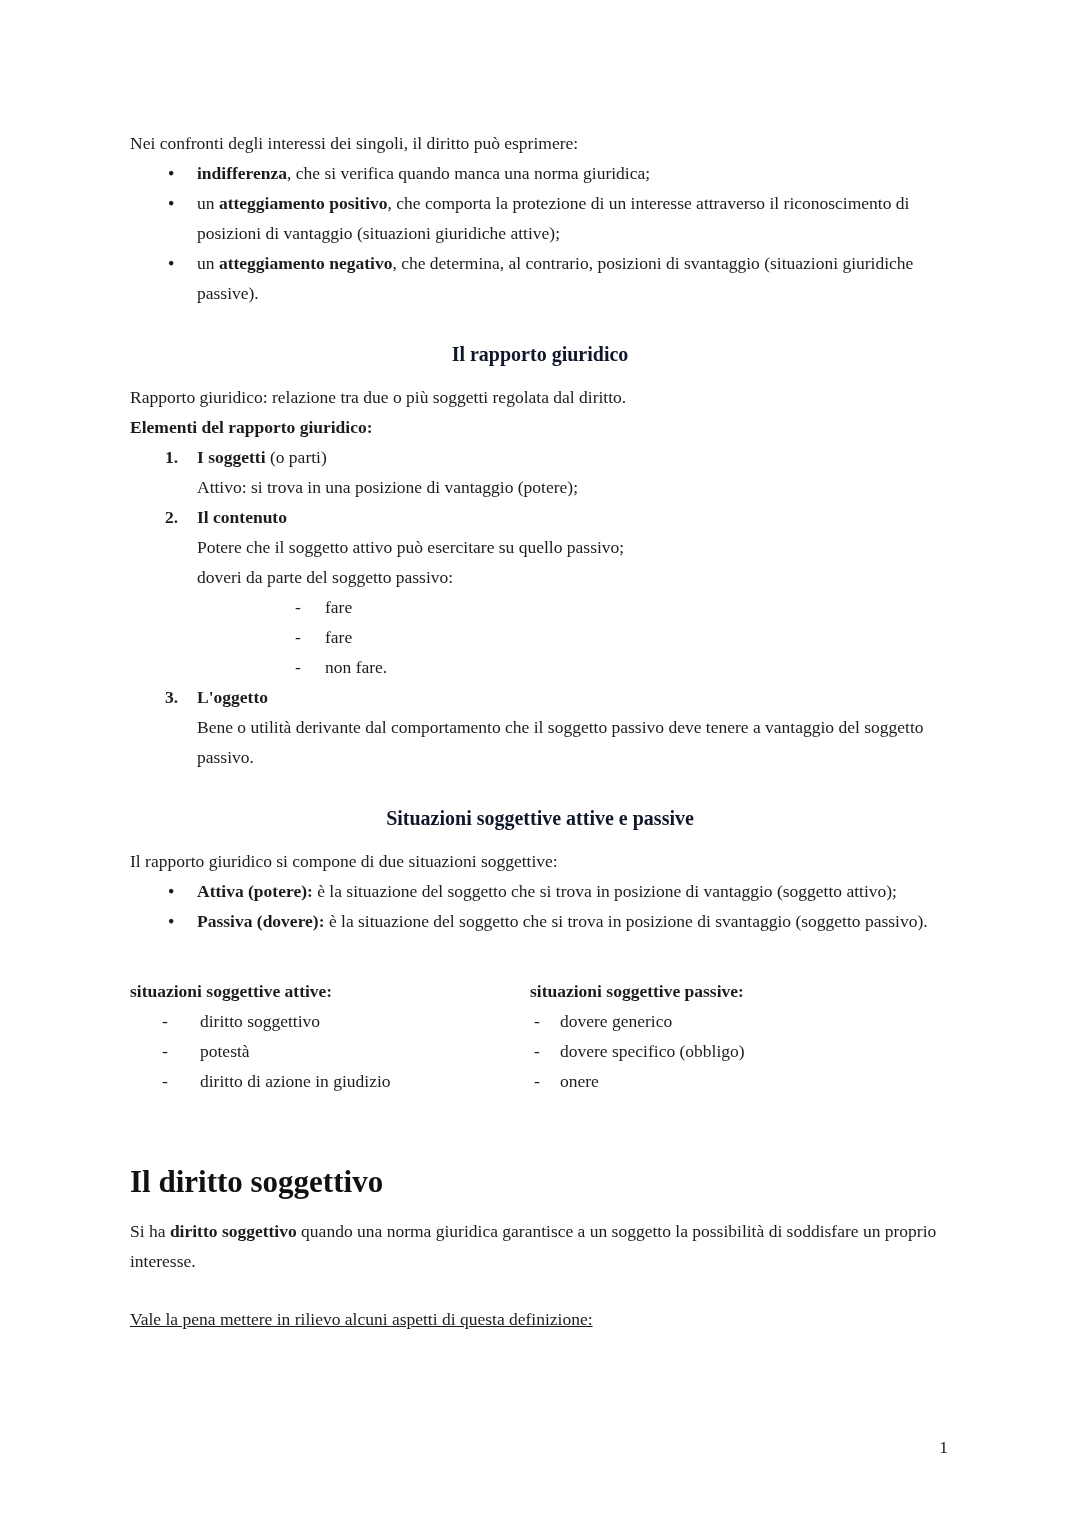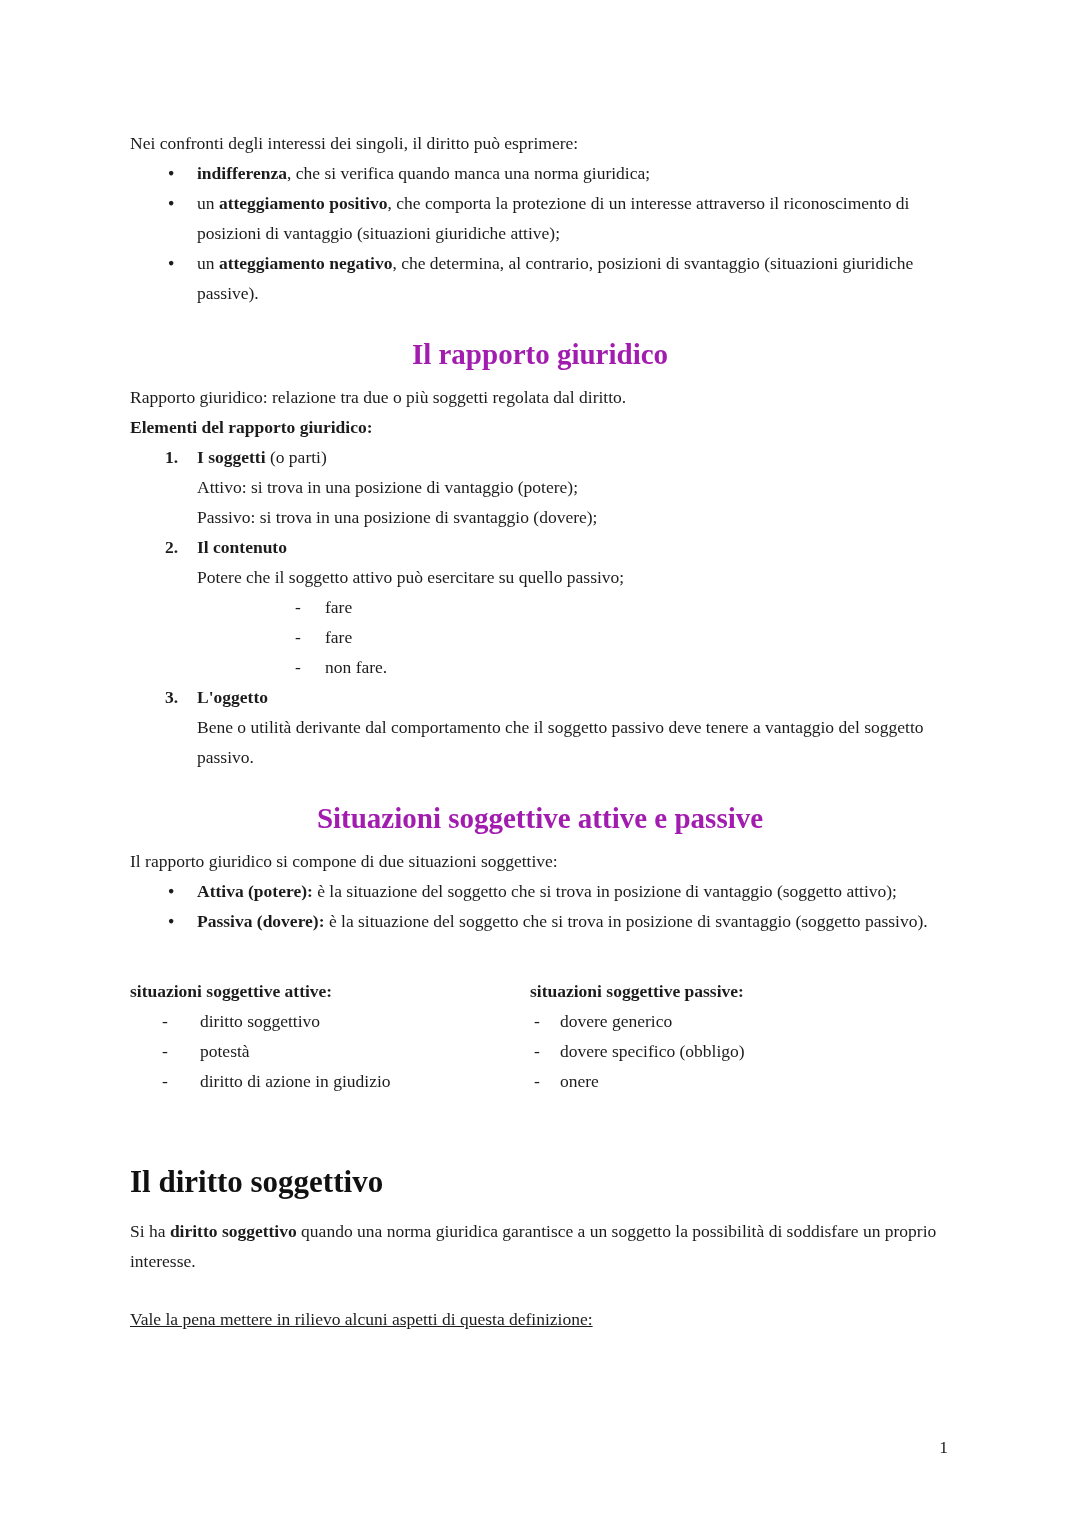--- a/index.html
+++ b/index.html
@@ -34,23 +34,23 @@
   .num-text { flex: 1; }
   .nested-line { padding-left: 67px; }
 
   
   .sub-item { display: flex; }
   .sub-marker { flex: none; margin-left: 165px; width: 30px; }
 
   
   .h-center {
     text-align: center; font-weight: 700;
-    font-size: 29px; line-height: 40px;
+    font-size: 20px; line-height: 40px;
     margin-top: 26px; margin-bottom: 8px;
-    color: #a21caf;
+    color: #0f172a;
   }
   .h-left {
     font-weight: 700; font-size: 31px; line-height: 44px;
     margin-top: 64px; margin-bottom: 12px;
     color: #111;
   }
 
   
   .cols { display: flex; margin-top: 40px; gap: 12px; }
   .col-left { width: 388px; }
@@ -92,27 +92,27 @@
   <div class="h-center">Il rapporto giuridico</div>
 
   <p>Rapporto giuridico: relazione tra due o più soggetti regolata dal diritto.</p>
   <p class="bold">Elementi del rapporto giuridico:</p>
 
   <div class="num-item">
     <span class="num-marker">1.</span>
     <span class="num-text"><b>I soggetti</b><span> (o parti)</span></span>
   </div>
   <div class="nested-line">Attivo: si trova in una posizione di vantaggio (potere);</div>
-  <div class="nested-line">Passivo: si trova in una posizione di svantaggio (dovere);</div>
 
   <div class="num-item">
     <span class="num-marker">2.</span>
     <span class="num-text"><b>Il contenuto</b><span></span></span>
   </div>
   <div class="nested-line">Potere che il soggetto attivo può esercitare su quello passivo;</div>
+  <div class="nested-line">doveri da parte del soggetto passivo:</div>
   <div class="sub-item">
     <span class="sub-marker">-</span>
     <span>fare</span>
   </div>
   <div class="sub-item">
     <span class="sub-marker">-</span>
     <span>fare</span>
   </div>
   <div class="sub-item">
     <span class="sub-marker">-</span>

